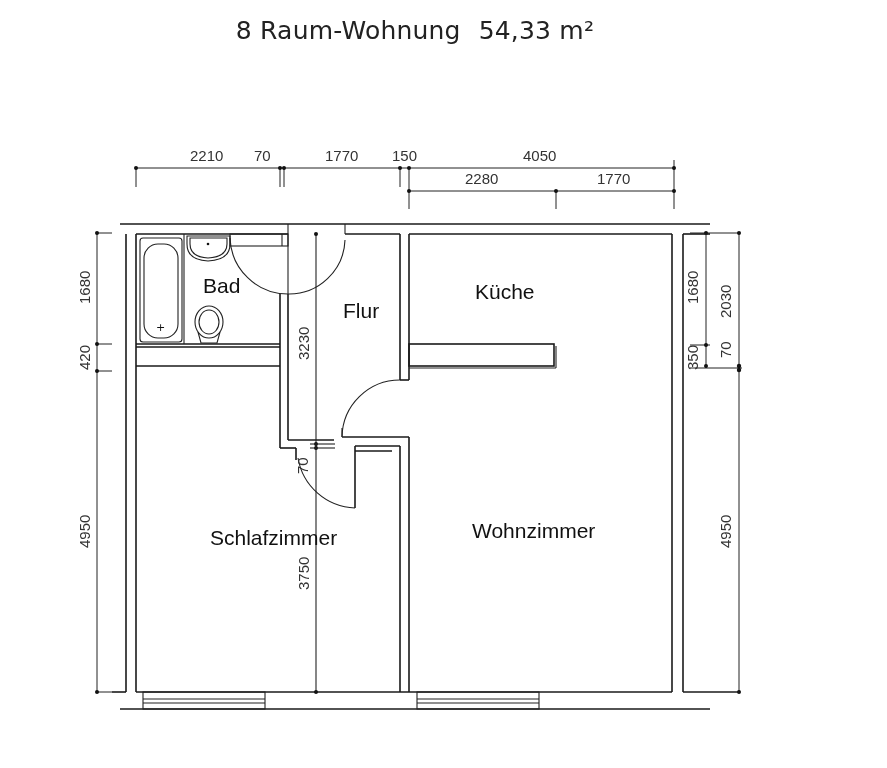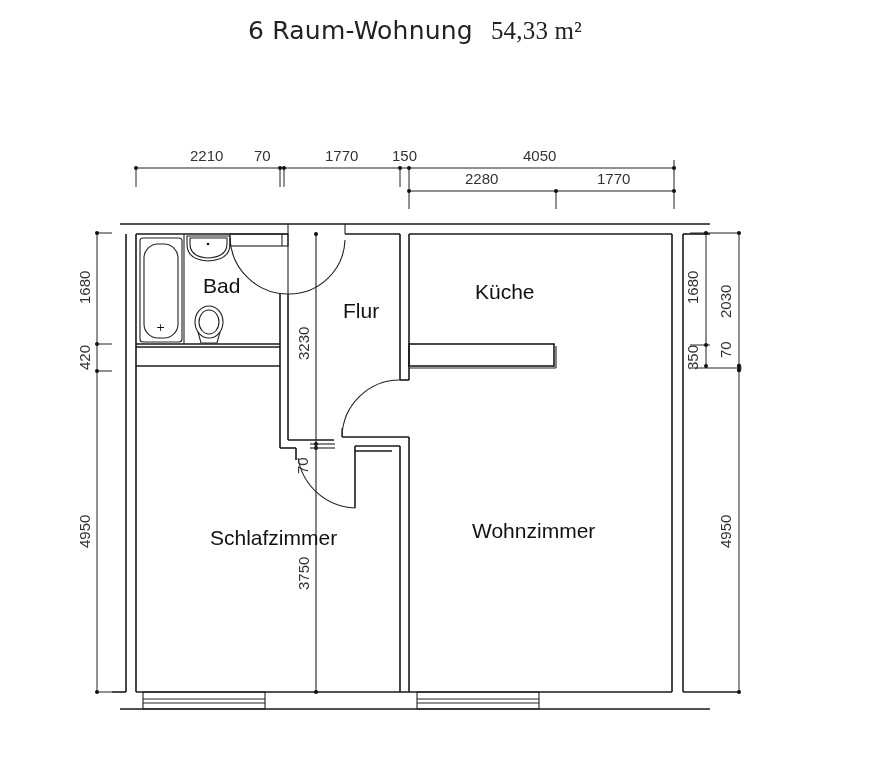--- a/index.html
+++ b/index.html
@@ -1,32 +1,32 @@
 <!DOCTYPE html>
 <html><head>
 <meta charset="utf-8">
 <style>
   html,body{margin:0;padding:0;background:#ffffff;}
   body{width:887px;height:768px;position:relative;overflow:hidden;font-family:"DejaVu Sans","Liberation Sans",sans-serif;}
   .title{position:absolute;left:0;top:16px;width:830px;text-align:center;font-family:"DejaVu Sans",sans-serif;font-size:25px;color:#222;letter-spacing:0.2px;}
   .title span{display:inline-block;}
-  .title .area{margin-left:18px;font-family:Liberation Serif, serif;}
+  .title .area{margin-left:18px;}
   svg{position:absolute;left:0;top:0;}
   .wall{fill:none;stroke:#1a1a1a;stroke-width:1.6;}
   .thin{fill:none;stroke:#222;stroke-width:1.1;}
   .dim{fill:none;stroke:#222;stroke-width:1;}
   .dot{fill:#111;}
   .dimtext{font-family:"Liberation Sans",sans-serif;font-size:15px;fill:#333;}
   .room{font-family:"Liberation Sans",sans-serif;font-size:21px;fill:#111;}
 </style>
 </head>
 <body>
 
 <div class="title">
-  <span>6 Raum-Wohnung</span><span class="area">54,33 m²</span>
+  <span>8 Raum-Wohnung</span><span class="area">54,33 m²</span>
 </div>
 
 <svg width="887" height="768" viewBox="0 0 887 768">
 
   <g>
     <line class="dim" x1="136" y1="168" x2="674" y2="168"></line>
     <line class="dim" x1="136" y1="168" x2="136" y2="187"></line>
     <line class="dim" x1="280" y1="168" x2="280" y2="187"></line>
     <line class="dim" x1="284" y1="168" x2="284" y2="187"></line>
     <line class="dim" x1="400" y1="168" x2="400" y2="187"></line>

